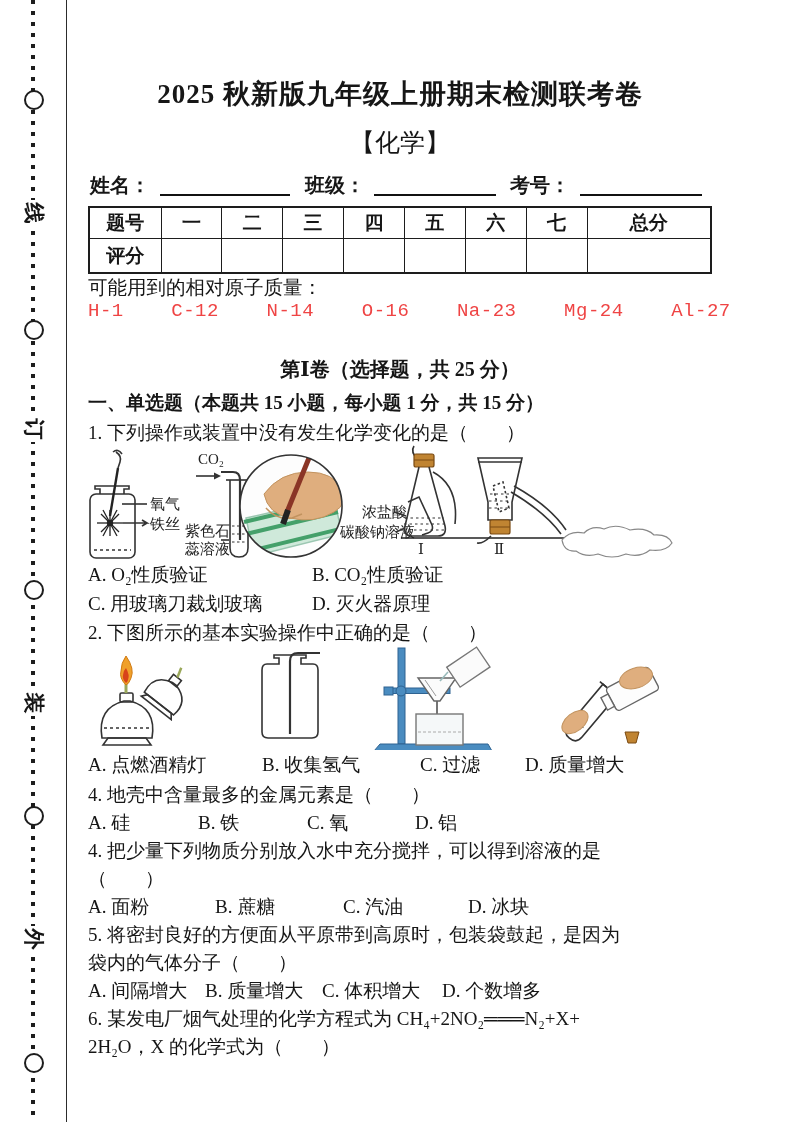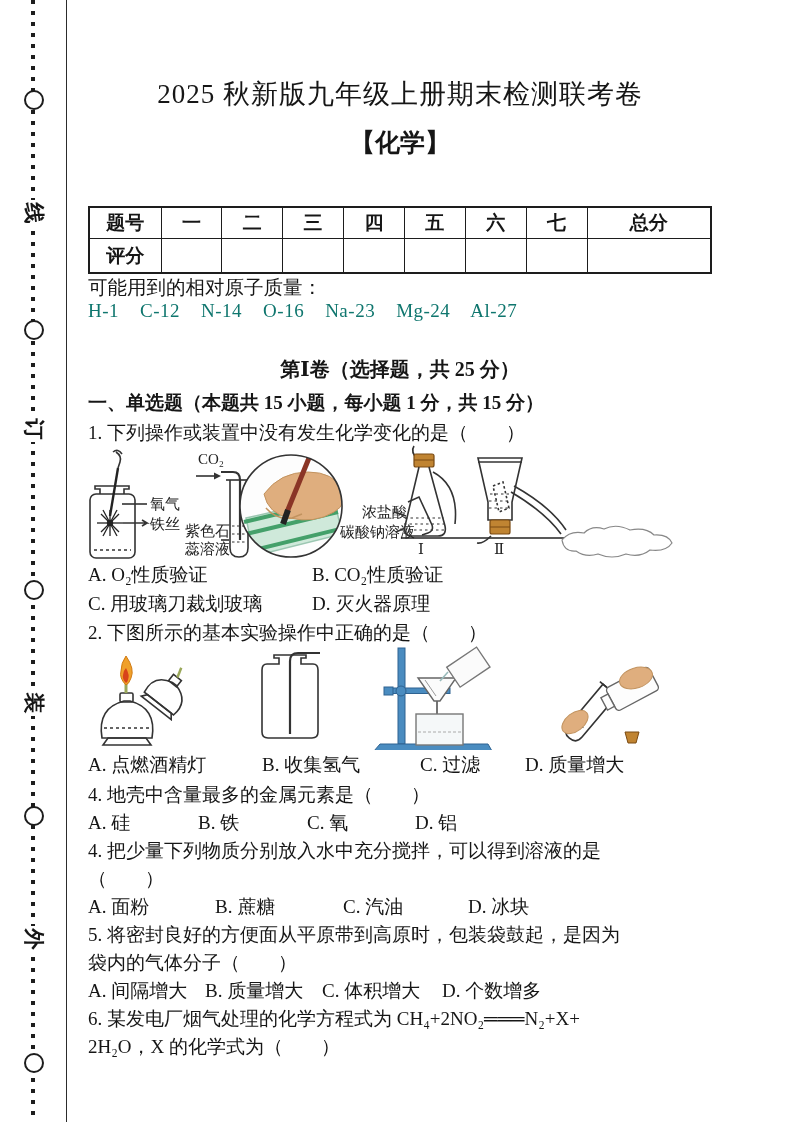--- a/index.html
+++ b/index.html
@@ -11,32 +11,32 @@
   
   .binding{position:absolute;left:0;top:0;width:66px;height:1122px;border-right:1.6px solid #2c2c2c;background:#fff;}
   .dotline{position:absolute;left:31px;top:0;width:3.5px;height:1122px;
     background:repeating-linear-gradient(to bottom,#1d1d1d 0 4px,transparent 4px 11px);}
   .bcirc{position:absolute;left:24px;width:16px;height:16px;border:2px solid #1d1d1d;border-radius:50%;background:#fff;}
   .bchar{position:absolute;left:21px;width:26px;height:26px;background:#fff;font-size:21px;font-weight:700;
     transform:rotate(90deg);text-align:center;line-height:26px;}
   
   .content{position:absolute;left:88px;top:0;width:624px;height:1122px;}
   .abs{position:absolute;left:0;}
-  .title{top:76px;width:100%;text-align:center;font-size:27px;font-weight:400;letter-spacing:1px;}
-  .subject{top:126px;width:100%;text-align:center;font-size:25px;font-weight:700;}
+  .title{top:76px;width:100%;text-align:center;font-size:27px;font-weight:700;letter-spacing:1px;}
+  .subject{top:126px;width:100%;text-align:center;font-size:25px;font-weight:400;}
   .inforow{top:172px;width:100%;height:28px;font-size:20px;font-weight:700;}
   .inforow span.lbl{position:absolute;top:0;}
   .blank{position:absolute;top:2px;height:20px;border-bottom:2.4px solid #111;}
   .score-table{position:absolute;top:206px;left:0;border-collapse:collapse;table-layout:fixed;width:624px;}
   .score-table td{border:1.6px solid #1d1d1d;text-align:center;font-size:19px;font-weight:600;padding:0;}
   .score-table tr.r1 td{height:30px;}
   .score-table tr.r2 td{height:33px;}
   .score-table{border:2.2px solid #1d1d1d;}
   .atomic-h{top:274px;font-size:19.5px;font-weight:400;}
-  .atomic-l{font-family:Liberation Serif, serif;font-size:19px;color:#0f766e;white-space:pre;letter-spacing:.5px;}
+  .atomic-l{font-family:Liberation Mono, monospace;font-size:19px;color:#ef4444;white-space:pre;letter-spacing:.5px;}
   .vol{top:356px;width:100%;text-align:center;font-size:20px;font-weight:700;}
   .part{top:390px;font-size:19px;font-weight:700;}
   .stem{font-size:19px;}
   .optrow{width:100%;height:26px;font-size:19px;}
   .optrow span{position:absolute;top:0;white-space:nowrap;}
   svg{position:absolute;left:0;}
   svg text{font-family:"Liberation Serif","DejaVu Serif",serif;}
   .figlabel{font-size:15px;fill:#222;}
   .k{stroke:#333;fill:none;stroke-width:1.6;}
 </style>
@@ -54,20 +54,28 @@
   <div class="bchar" style="top:416px">订</div>
   <div class="bchar" style="top:690px">装</div>
   <div class="bchar" style="top:926px">外</div>
 </div>
 
 <div class="content">
 
   <div class="abs title">2025 秋新版九年级上册期末检测联考卷</div>
   <div class="abs subject">【化学】</div>
 
+  <div class="abs inforow">
+    <span class="lbl" style="left:2px">姓名：</span>
+    <span class="blank" style="left:72px;width:130px"></span>
+    <span class="lbl" style="left:217px">班级：</span>
+    <span class="blank" style="left:286px;width:122px"></span>
+    <span class="lbl" style="left:422px">考号：</span>
+    <span class="blank" style="left:492px;width:122px"></span>
+  </div>
 
   <table class="score-table">
     <colgroup>
       <col style="width:72px">
         <col>
         <col>
         <col>
         <col>
         <col>
         <col>

